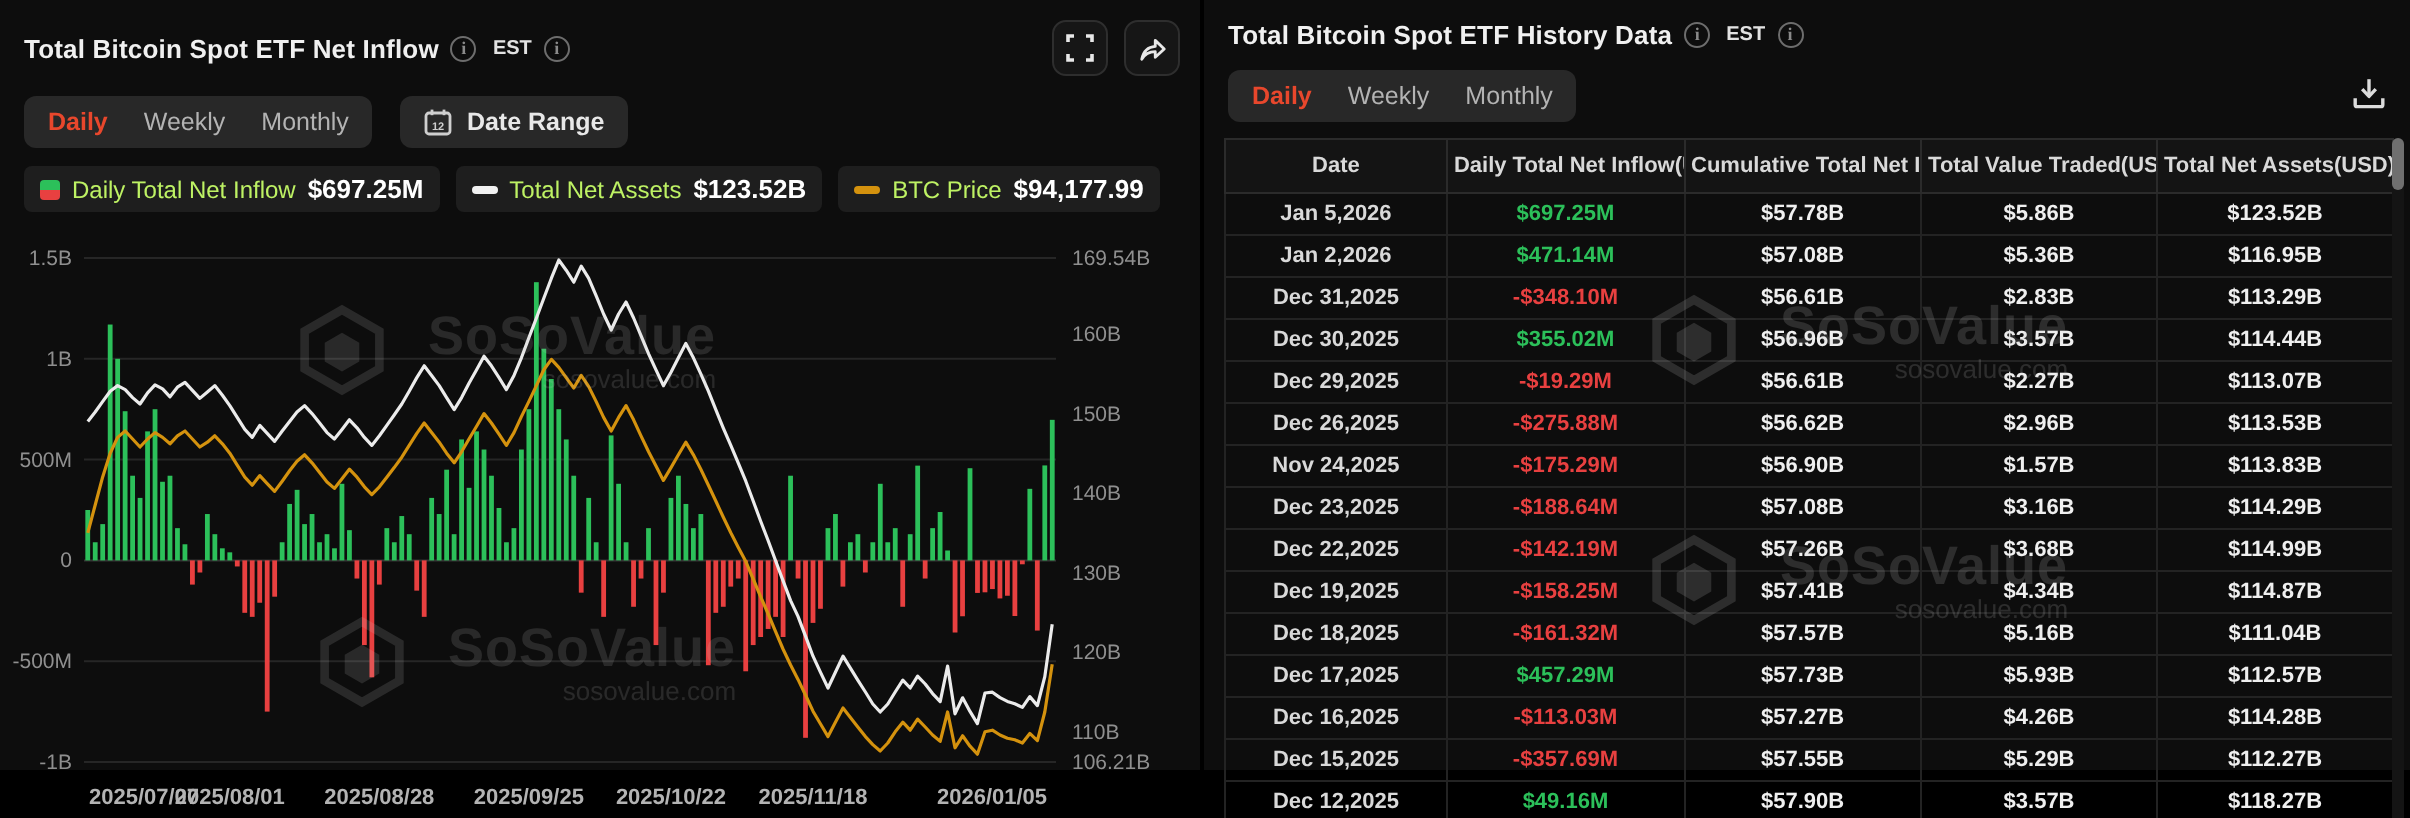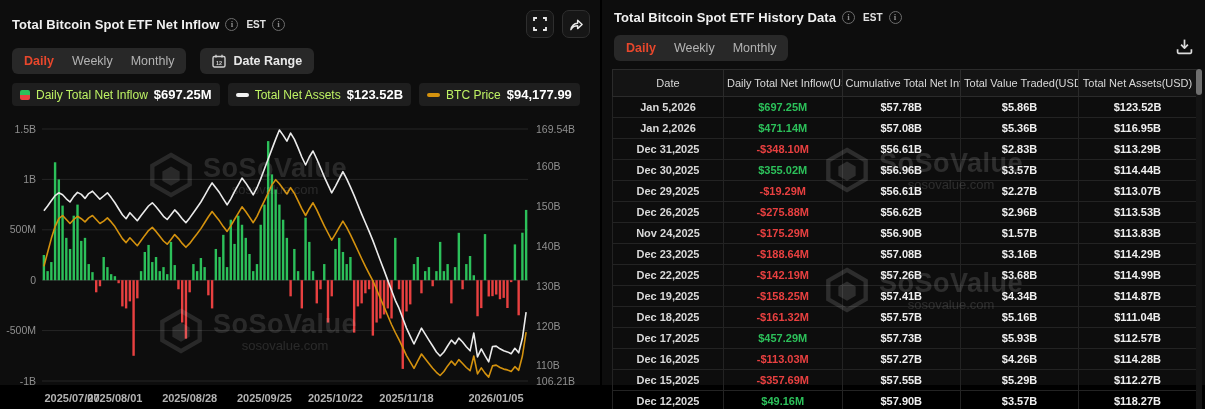--- a/index.html
+++ b/index.html
@@ -41,32 +41,32 @@
   .legend-value { font-size:13px; font-weight:700; color:#ffffff; white-space:nowrap; }
   .sw-split { width:10px; height:10px; border-radius:2px; overflow:hidden;
               display:flex; flex-direction:column; }
   .sw-split i { flex:1; }
   .sw-dash { width:13px; height:4px; border-radius:2px; }
 
   .chart-wrap { position:relative; width:600px; height:302px; margin-top:2px; }
   svg.chart { display:block; }
 
   
-  .wm { position:absolute; display:flex; align-items:center; gap:9px; color:#c9c9c9;
+  .wm { position:absolute; display:flex; align-items:center; gap:20px; color:#c9c9c9;
         pointer-events:none; }
   .wm .wm-logo { width:46px; height:46px; }
   .wm .wm-brand { font-size:27px; font-weight:700; letter-spacing:.5px; }
-  .wm .wm-domain { font-size:13px; text-align:center; margin-top:-2px; }
+  .wm .wm-domain { font-size:13px; text-align:right; margin-top:-2px; }
 
   
   .table-wrap { position:relative; margin:8px 10px 0 10px; }
   table.data { width:585px; border-collapse:collapse; table-layout:fixed; }
   table.data th, table.data td { border:1px solid #2b2b2b; text-align:center;
       overflow:hidden; white-space:nowrap; }
-  table.data th { background:#141414; color:#d9d9d9; font-size:11px; font-weight:400;
+  table.data th { background:#141414; color:#d9d9d9; font-size:11px; font-weight:700;
       height:27px; line-height:12px; padding:1px 3px; }
   table.data td { height:21px; font-size:11px; padding:0 3px; border-color:#232323; }
   td.c-date  { color:#d9d9d9; font-weight:600; }
   td.c-val   { color:#efefef; font-weight:700; }
   td.pos { color:#2cc05a; font-weight:700; }
   td.neg { color:#e84040; font-weight:700; }
 
   .v-scrollbar { position:absolute; right:-7px; top:0; width:6px; height:346px;
                  background:#141414; border-radius:3px; }
   .v-scrollbar .thumb { position:absolute; top:0; left:0; width:6px; height:26px;

